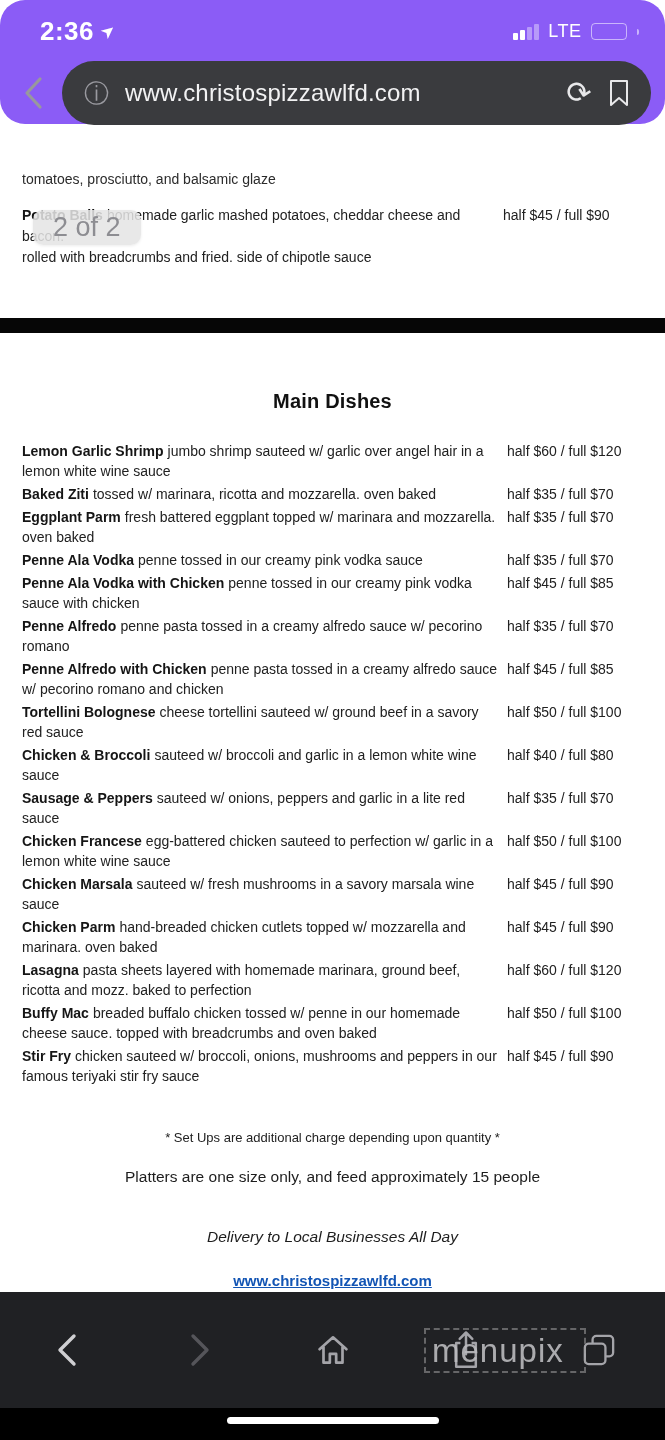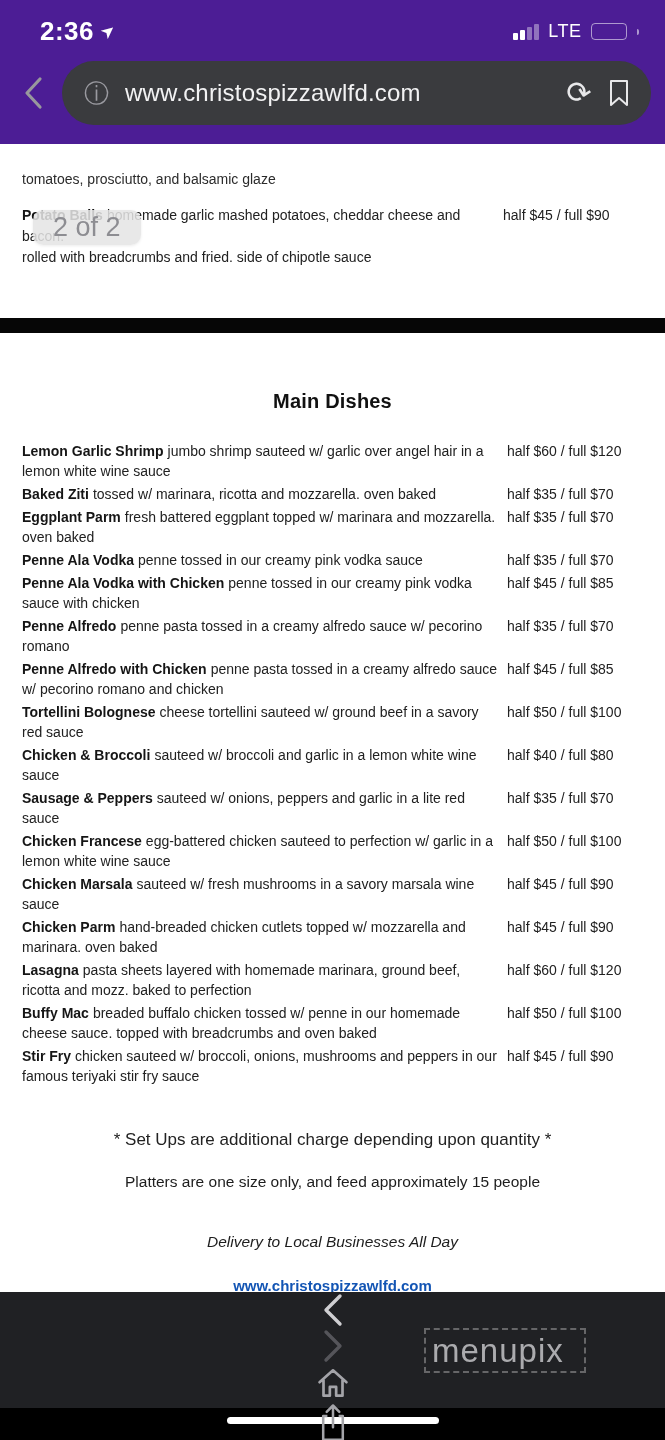--- a/index.html
+++ b/index.html
@@ -1,21 +1,21 @@
 <!DOCTYPE html>
 <html><head>
 <meta charset="utf-8">
 <style>
   * { margin:0; padding:0; box-sizing:border-box; }
   html,body { background:#000; }
   body { font-family:"Liberation Sans", sans-serif; }
   .phone { position:relative; width:665px; height:1440px; margin:0 auto; background:#ffffff; overflow:hidden; }
 
   
-  .chrome-top { position:absolute; top:0; left:0; width:100%; height:144px; background:#4c1d95; z-index:5; }
+  .chrome-top { position:absolute; top:0; left:0; width:100%; height:124px; background:#8b5cf6; z-index:5;border-radius:25px; }
   .status-bar { display:flex; justify-content:space-between; align-items:center; padding:16px 26px 0 40px; color:#fff; }
   .time-wrap { display:flex; align-items:center; gap:7px; }
   .time { font-size:26px; font-weight:bold; letter-spacing:.5px; }
   .loc-arrow { display:inline-block; font-size:17px; transform:rotate(-40deg); color:#fff; }
   .status-right { display:flex; align-items:center; gap:9px; }
   .sig { display:flex; align-items:flex-end; gap:2px; height:17px; }
   .sig span { width:5px; border-radius:1px; background:rgba(255,255,255,.38); display:block; }
   .sig .s1 { height:7px; } .sig .s2 { height:10px; } .sig .s3 { height:13px; } .sig .s4 { height:16px; }
   .sig .on { background:#fff; }
   .lte { font-size:18px; color:#fff; letter-spacing:.5px; }
@@ -43,28 +43,28 @@
   .page-divider { height:15px; background:#060606; margin-top:50px; }
 
   .main-section { padding:0 22px; }
   .menu-title { margin-top:57px; text-align:center; font-size:20px; font-weight:bold; color:#111; letter-spacing:.2px; }
   .menu-list { margin-top:28px; }
   .menu-row { display:flex; align-items:flex-start; margin-bottom:3px; font-size:14px; line-height:20px; }
   .menu-text { flex:1; padding-right:6px; }
   .item-name { font-weight:bold; color:#151515; margin-right:4px; }
   .menu-price { width:136px; flex:none; white-space:nowrap; padding-top:0; }
 
-  .setup-note { text-align:center; margin-top:44px; font-size:17px; color:#222; }
+  .setup-note { text-align:center; margin-top:44px; font-size:13px; color:#222; }
   .tray-notes { text-align:center; margin-top:22px; font-size:15.5px; line-height:19px; color:#1d1d1d; }
   .delivery-note { text-align:center; margin-top:42px; font-size:15.5px; font-style:italic; color:#1d1d1d; }
   .site-link-wrap { text-align:center; margin-top:26px; }
   .site-link { color:#1355b4; text-decoration:underline; font-size:15px; font-weight:bold; }
 
   
-  .toolbar { position:absolute; left:0; bottom:32px; width:100%; height:116px; background:#202124; display:flex; align-items:center; justify-content:space-around; z-index:5;flex-direction:column; }
+  .toolbar { position:absolute; left:0; bottom:32px; width:100%; height:116px; background:#202124; display:flex; align-items:center; justify-content:space-around; z-index:5; }
   .tb-btn { width:60px; height:60px; display:flex; align-items:center; justify-content:center; }
   .watermark { position:absolute; left:424px; top:36px; width:162px; height:45px; border:2px dashed rgba(160,160,160,.55); display:flex; align-items:center; padding-left:6px; pointer-events:none; }
   .watermark-text { font-size:33px; color:rgba(186,186,190,.9); letter-spacing:1px; }
 
   .home-strip { position:absolute; left:0; bottom:0; width:100%; height:32px; background:#000; }
   .home-indicator { position:absolute; left:50%; top:9px; transform:translateX(-50%); width:212px; height:7px; border-radius:4px; background:#fff; }
 </style>
 </head>
 <body>
 

